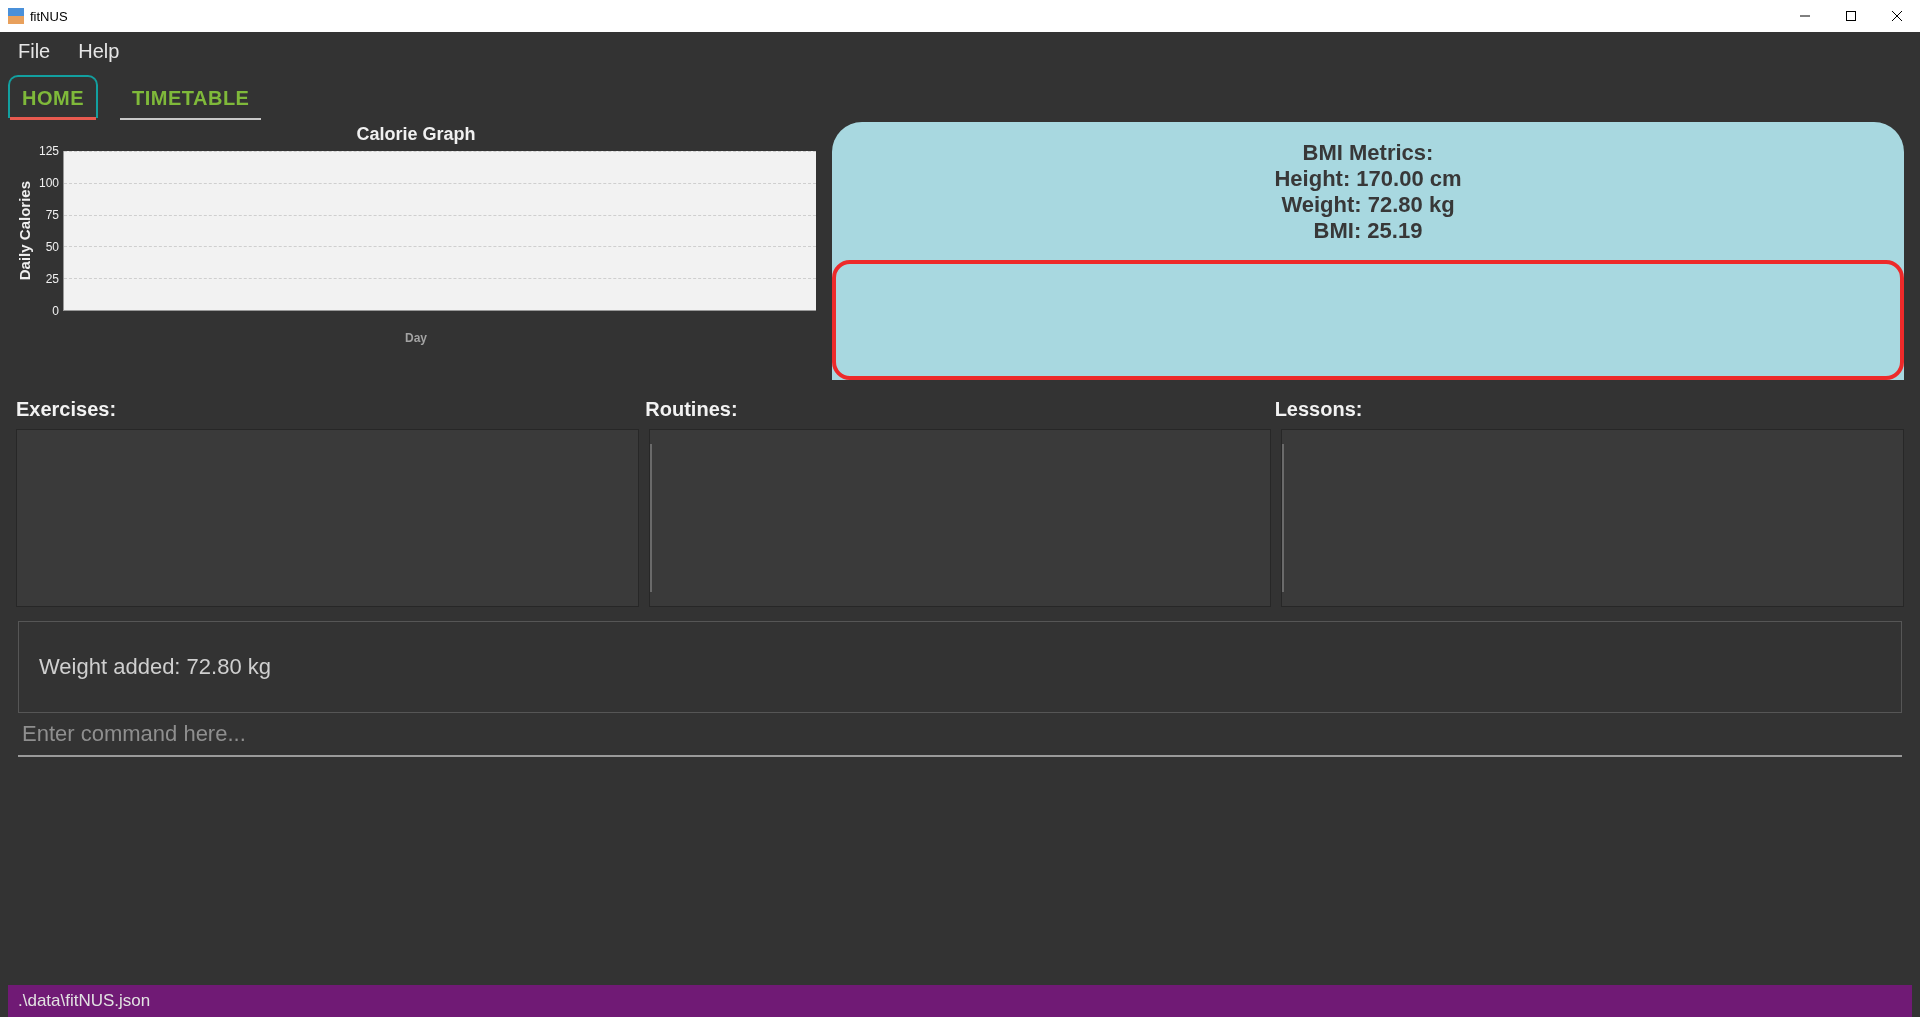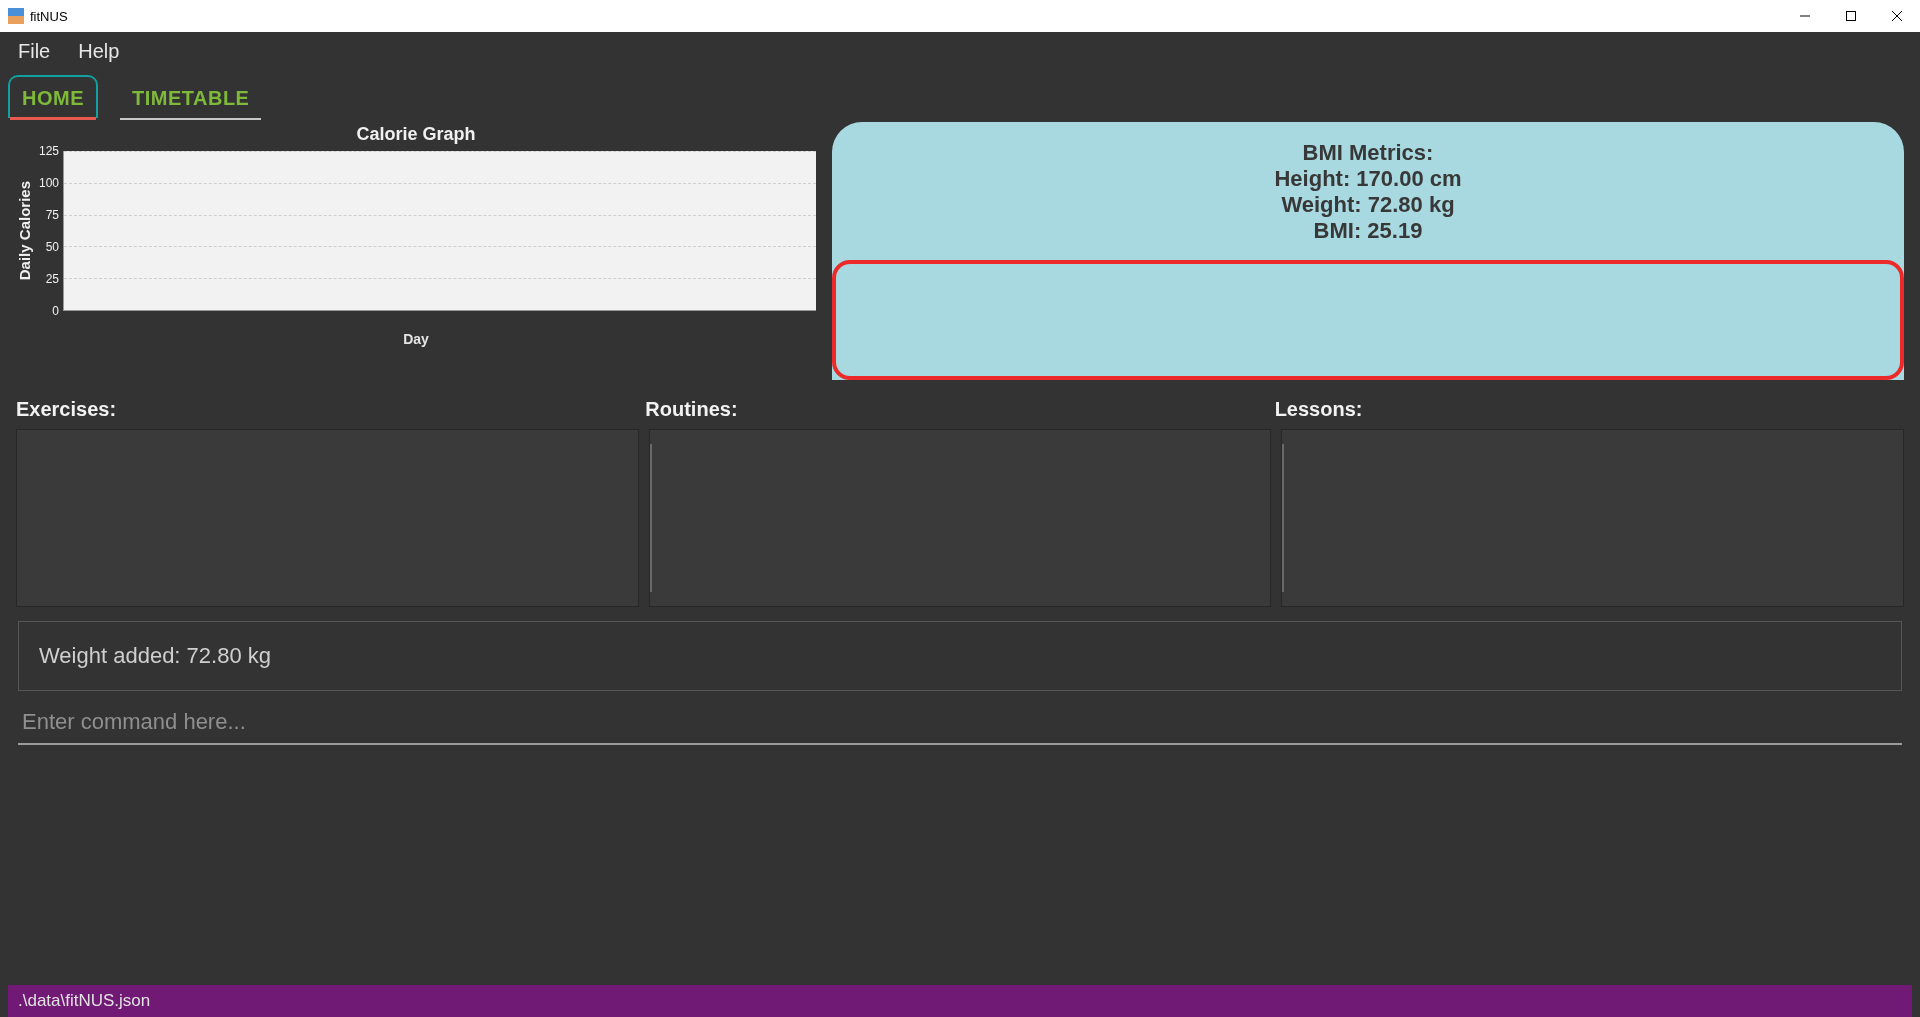--- a/index.html
+++ b/index.html
@@ -171,23 +171,23 @@
       border-left: 1px solid #999;
       border-bottom: 1px solid #999;
       position: relative;
     }
     .grid-line {
       position: absolute;
       left: 0; right: 0;
       border-top: 1px dashed #cfcfcf;
     }
     .xaxis-label {
-      font-size: 14px;
-      font-weight: 600;
-      color: #e5e5e5;
+      font-size: 12px;
+      font-weight: 600;
+      color: #a3a3a3;
       margin-top: 20px;
     }
 
     
     .bmi-card {
       flex: 1;
       background: #a8d8e0;
       border-radius: 30px 30px 0 0;
       position: relative;
       padding: 18px 0 0 0;
@@ -247,28 +247,28 @@
     }
 
     
     .feedback {
       margin: 14px 10px 0 10px;
       padding: 20px 20px;
       border: 1px solid #565656;
       background: #333333;
       font-size: 22px;
       color: #cfcfcf;
-      height: 70px;
+      height: 92px;
       display: flex;
       align-items: center;
     }
 
     
     .cmd-wrap {
-      margin: 12px 10px 0 10px;
+      margin: 2px 10px 0 10px;
     }
     .cmd-input {
       width: 100%;
       background: transparent;
       border: none;
       border-bottom: 2px solid #9a9a9a;
       font-size: 22px;
       color: #cfcfcf;
       padding: 6px 4px 8px 4px;
       outline: none;

